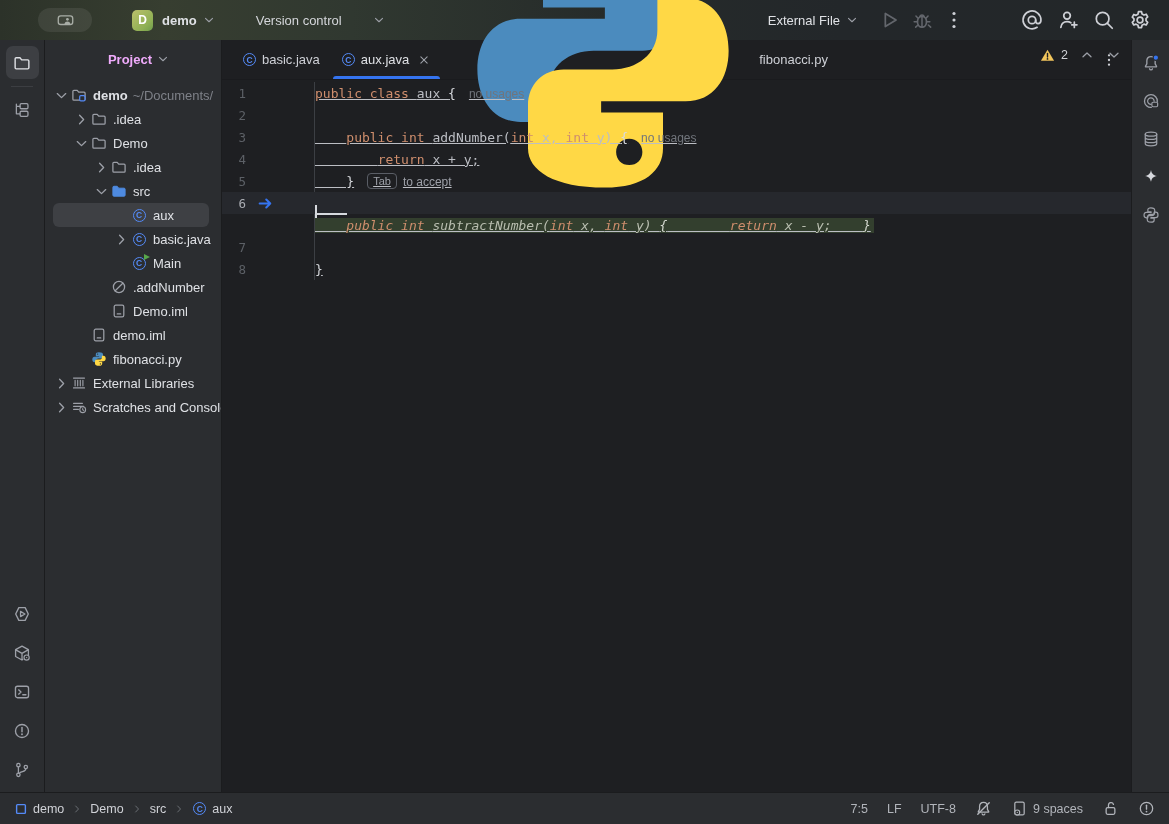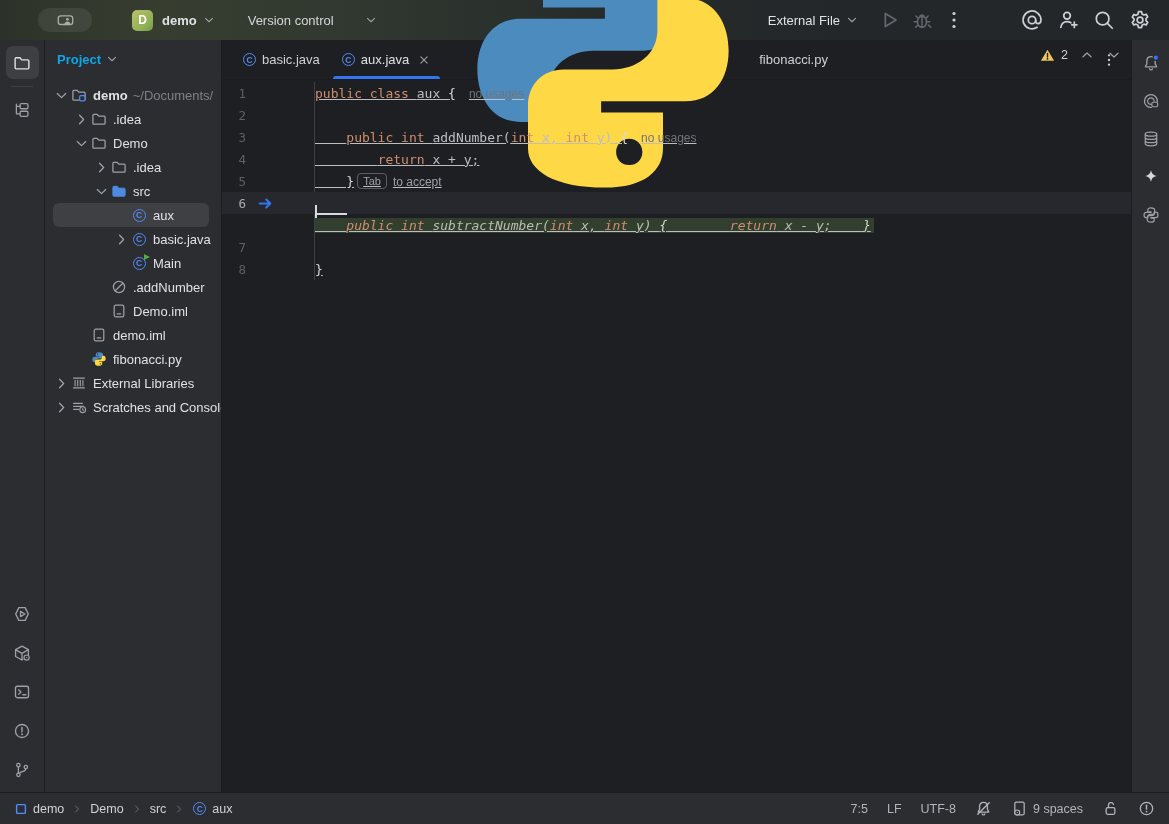--- a/index.html
+++ b/index.html
@@ -10,21 +10,21 @@
   
   .titlebar { height:40px; flex:none; display:flex; align-items:center;
     background:linear-gradient(90deg,#2c3229 0%,#373e30 14%,#303830 30%,#262b2a 52%,#23272a 72%,#232729 100%);
     color:#dfe1e5; font-size:13px; }
   .tb-pill { width:54px; height:24px; border-radius:12px; background:rgba(255,255,255,.08);
     margin-left:38px; display:flex; align-items:center; justify-content:center; color:#a8ada6; }
   .proj-badge { width:21px; height:21px; border-radius:5px; margin-left:40px;
     background:linear-gradient(135deg,#bcc06c 0%,#8fb054 70%,#6f9d4c 100%);
     color:#fff; font-weight:700; font-size:12px; display:flex; align-items:center; justify-content:center; }
   .tb-item { display:flex; align-items:center; gap:5px; margin-left:9px; cursor:default; }
-  .tb-item.vcs { margin-left:32px; color:#d4d6da;gap:30px; }
+  .tb-item.vcs { margin-left:40px; color:#d4d6da;gap:30px; }
   .bold { font-weight:700; }
   .chev { display:inline-flex; width:14px; height:14px; color:#9da0a8; }
   .tb-right { margin-left:auto; display:flex; align-items:center; gap:10px; padding-right:18px; }
   .tb-right .runcfg { display:flex; align-items:center; gap:5px; margin-right:10px; color:#dfe1e5; }
   .ic { display:inline-flex; align-items:center; justify-content:center; }
   .ic svg { display:block; }
   .ic17 { width:22px; height:22px; color:#ced0d6; }
   .ic-dim { color:#63666c; }
   .tb-group2 { display:flex; align-items:center; gap:14px; margin-left:46px; }
 
@@ -38,21 +38,21 @@
     color:#9da0a8; margin-top:6px; }
   .sbtn.active { background:#3d3f43; color:#dfe1e5; }
   .sdivider { width:22px; height:1px; background:#3c3e42; margin-top:7px; }
   .stripe .spacer { flex:1; }
   .stripe-r .sbtn { width:30px; height:30px; margin-top:8px; position:relative; }
 
   
   .project { width:177px; flex:none; background:#2b2d30; border-right:1px solid #1b1c1e;
     display:flex; flex-direction:column; overflow:hidden; }
   .proj-header { height:38px; flex:none; display:flex; align-items:center; padding-left:12px; gap:4px;
-    color:#0ea5e9; font-size:13px; font-weight:700; }
+    color:#f0abfc; font-size:13px; font-weight:700;justify-content:center; }
   .tree { flex:1; padding-top:5px; overflow:hidden; font-size:13px; color:#dfe1e5; }
   .trow { display:flex; align-items:center; height:24px; margin:0 12px 0 8px; border-radius:6px; white-space:nowrap; }
   .trow.selected { background:#3e4044; }
   .tchev { width:17px; flex:none; display:flex; align-items:center; justify-content:center; color:#9da0a8; }
   .ticon { width:18px; flex:none; display:flex; align-items:center; justify-content:center; margin-right:5px; }
   .tlabel { color:#dfe1e5; }
   .tsuffix { color:#7e8188; margin-left:5px; }
   .jc { width:13px; height:13px; border:1.4px solid #548af7; border-radius:50%; color:#548af7;
     font-size:8.5px; font-weight:700; display:flex; align-items:center; justify-content:center; position:relative; }
   .runb { position:absolute; top:-4px; right:-5px; width:0; height:0;
@@ -78,21 +78,21 @@
   .ln.cur { color:#a9acb2; }
   .gic { width:38px; flex:none; display:flex; align-items:center; justify-content:center; }
   .ct { padding-left:31px; white-space:pre; color:#bcbec4; position:relative; display:flex; align-items:flex-end;text-decoration:underline; }
   .tk-kw { color:#cf8e6d; }
   .tk-id { color:#bcbec4; }
   .tk-br { color:#d8dade; }
   .ghostband { background:#333f2e; font-style:italic; white-space:pre; padding-right:3px; }
   .tk-gkw { color:#cf8e6d; } .tk-gi { color:#b9beb0; } .tk-gbr { color:#d4d8cf; }
   .hint { font-family:"Liberation Sans",sans-serif; font-size:12px; color:#71757c; margin-left:13px; white-space:nowrap; }
   .tabkey { font-family:"Liberation Sans",sans-serif; font-size:11px; color:#9da0a8;
-    border:1px solid #5a5e66; border-radius:4px; padding:0.5px 5px 1.5px; margin-left:3px; }
+    border:1px solid #5a5e66; border-radius:4px; padding:0.5px 5px 1.5px; margin-left:13px; }
   .tabkey-txt { font-family:"Liberation Sans",sans-serif; font-size:12px; color:#9da0a8; margin-left:6px; }
   .caret { position:absolute; left:31px; top:2px; width:2px; height:18px; background:#d6d9de; }
   .caret-h { position:absolute; left:33px; top:10px; width:30px; height:1.5px; background:#d6d9de; }
 
   .warnbox { position:absolute; top:7px; right:9px; display:flex; align-items:center; gap:6px;
     color:#d0d2d7; font-size:12.5px; }
   .warnbox .wchev { width:16px; height:16px; color:#9da0a8; margin-left:5px; }
 
   
   .statusbar { height:32px; flex:none; background:#2b2d30; border-top:1px solid #1b1c1e;

